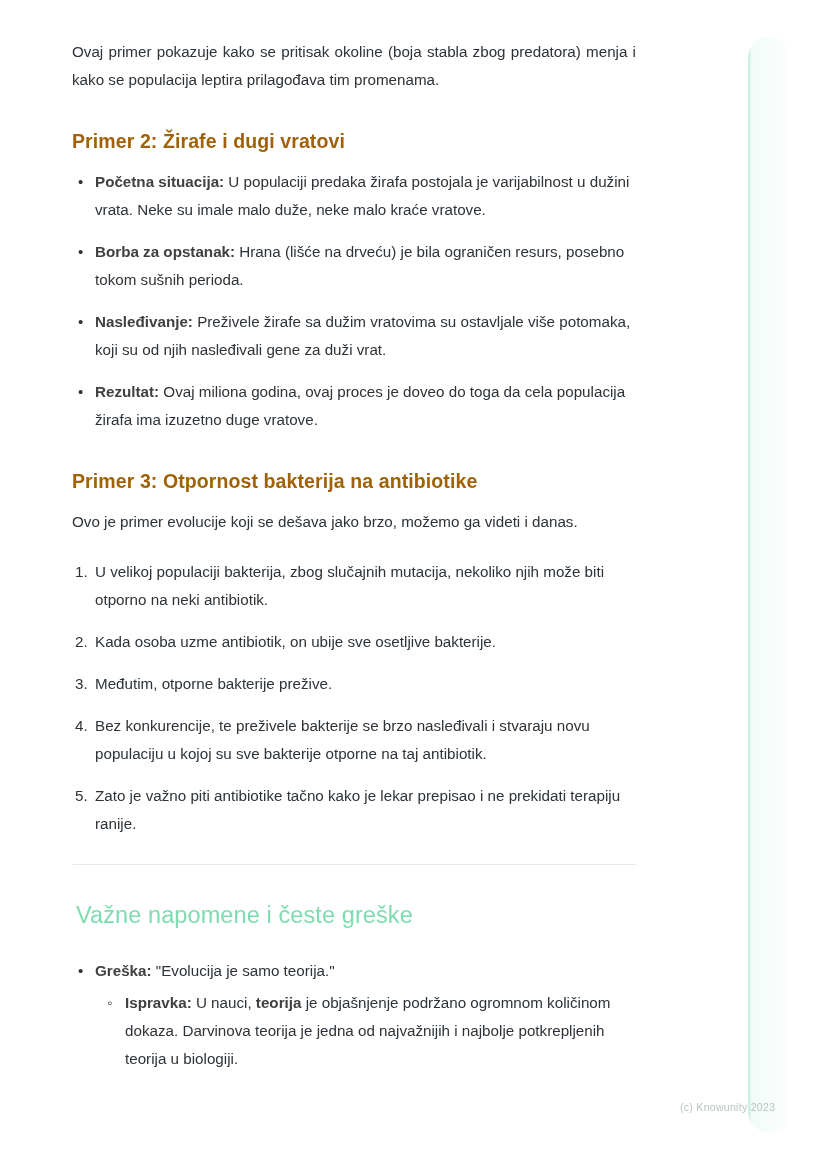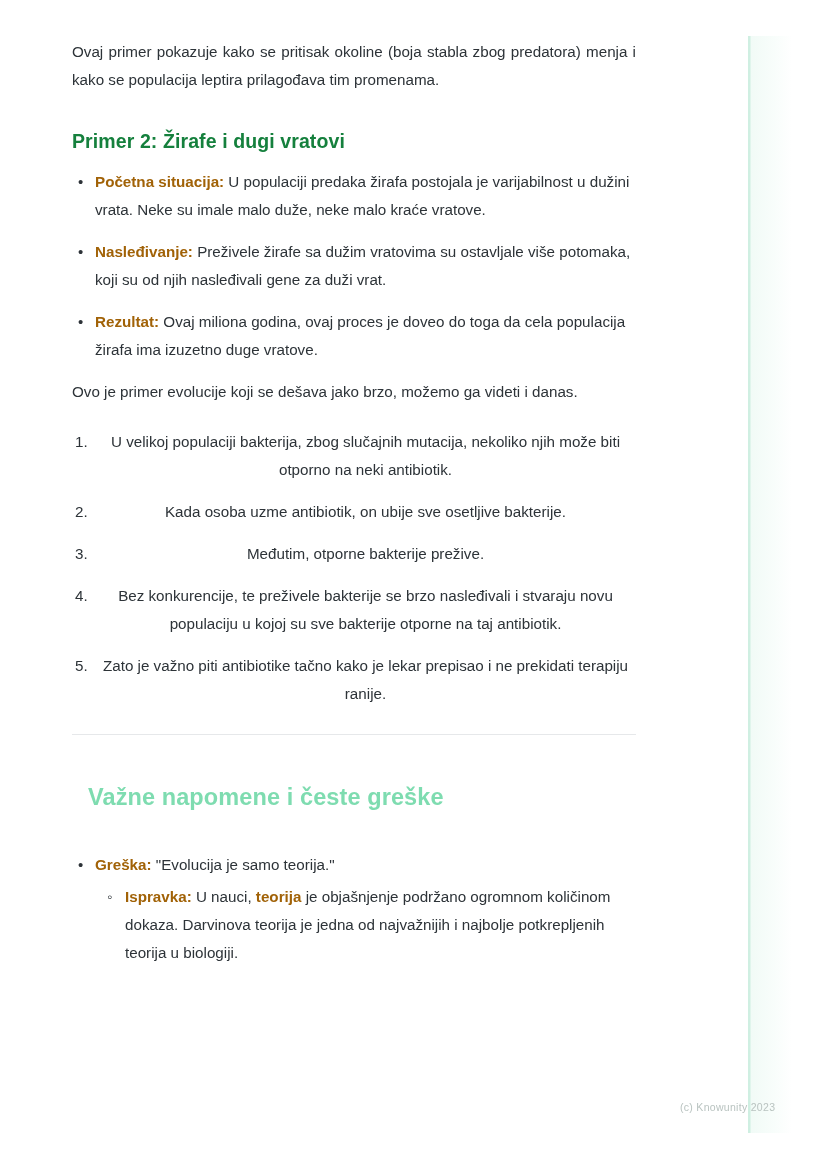--- a/index.html
+++ b/index.html
@@ -1,15 +1,15 @@
 <!DOCTYPE html>
 <html><head>
 <meta charset="utf-8">
 <style>
-  * { box-sizing: border-box; }
+  * { box-sizing: border-box; border-radius: 24px; }
   html, body {
     margin: 0;
     padding: 0;
     background: #ffffff;
   }
   body {
     width: 828px;
     height: 1171px;
     position: relative;
     font-family: "Liberation Sans", "DejaVu Sans", sans-serif;
@@ -54,29 +54,29 @@
     color: #2d3338;
     text-align: justify;
     text-justify: inter-word;
   }
 
   h2.sec-h {
     margin: 34px 0 14px 0;
     font-size: 19.5px;
     line-height: 26px;
     font-weight: 700;
-    color: #15803d;
+    color: #a16207;
     letter-spacing: 0.1px;
   }
 
   h1.big-h {
-    margin: 16px;
+    margin: 4px;
     font-size: 23.5px;
     line-height: 32px;
-    font-weight: 700;
+    font-weight: 400;
     color: #7edcb0;
     letter-spacing: 0.1px;
   }
 
   ul.b-list {
     list-style: none;
     margin: 0;
     padding: 0;
   }
   ul.b-list > li {
@@ -94,21 +94,20 @@
     font-size: 15px;
     line-height: 28px;
     color: #2d3338;
   }
 
   ol.n-list {
     list-style: none;
     margin: 0;
     padding: 0;
     counter-reset: nitem;
-    text-align: center;
   }
   ol.n-list > li {
     position: relative;
     padding-left: 23px;
     margin-bottom: 14px;
     font-size: 15.2px;
     line-height: 28px;
     counter-increment: nitem;
   }
   ol.n-list > li::before {
@@ -136,21 +135,21 @@
   ul.sub-list > li::before {
     content: "\25E6";
     position: absolute;
     left: 8px;
     top: 0;
     font-size: 15px;
     line-height: 28px;
     color: #2d3338;
   }
 
-  b, strong { font-weight: 700; color: #a16207; text-align: center; }
+  b, strong { font-weight: 700; color: #404040; text-align: center; }
 
   .divider {
     margin: 26px 0 0 0;
     height: 1px;
     width: 564px;
     background: #e6e8ea;
     border: 0;
   }
 
   .watermark {
@@ -175,24 +174,26 @@
   <div class="edge-band"></div>
 
   <div class="content">
 
     <p class="para">Ovaj primer pokazuje kako se pritisak okoline (boja stabla zbog predatora) menja i kako se populacija leptira prilagođava tim promenama.</p>
 
     <h2 class="sec-h">Primer 2: Žirafe i dugi vratovi</h2>
 
     <ul class="b-list">
       <li><b>Početna situacija:</b><span> U populaciji predaka žirafa postojala je varijabilnost u dužini vrata. Neke su imale malo duže, neke malo kraće vratove.</span></li>
+      <li><b>Borba za opstanak:</b><span> Hrana (lišće na drveću) je bila ograničen resurs, posebno tokom sušnih perioda.</span></li>
       <li><b>Nasleđivanje:</b><span> Preživele žirafe sa dužim vratovima su ostavljale više potomaka, koji su od njih nasleđivali gene za duži vrat.</span></li>
       <li><b>Rezultat:</b><span> Ovaj miliona godina, ovaj proces je doveo do toga da cela populacija žirafa ima izuzetno duge vratove.</span></li>
     </ul>
 
+    <h2 class="sec-h">Primer 3: Otpornost bakterija na antibiotike</h2>
 
     <p class="para">Ovo je primer evolucije koji se dešava jako brzo, možemo ga videti i danas.</p>
 
     <div class="spacer-22"></div>
 
     <ol class="n-list">
       <li>U velikoj populaciji bakterija, zbog slučajnih mutacija, nekoliko njih može biti otporno na neki antibiotik.</li>
       <li>Kada osoba uzme antibiotik, on ubije sve osetljive bakterije.</li>
       <li>Međutim, otporne bakterije prežive.</li>
       <li>Bez konkurencije, te preživele bakterije se brzo nasleđivali i stvaraju novu populaciju u kojoj su sve bakterije otporne na taj antibiotik.</li>

